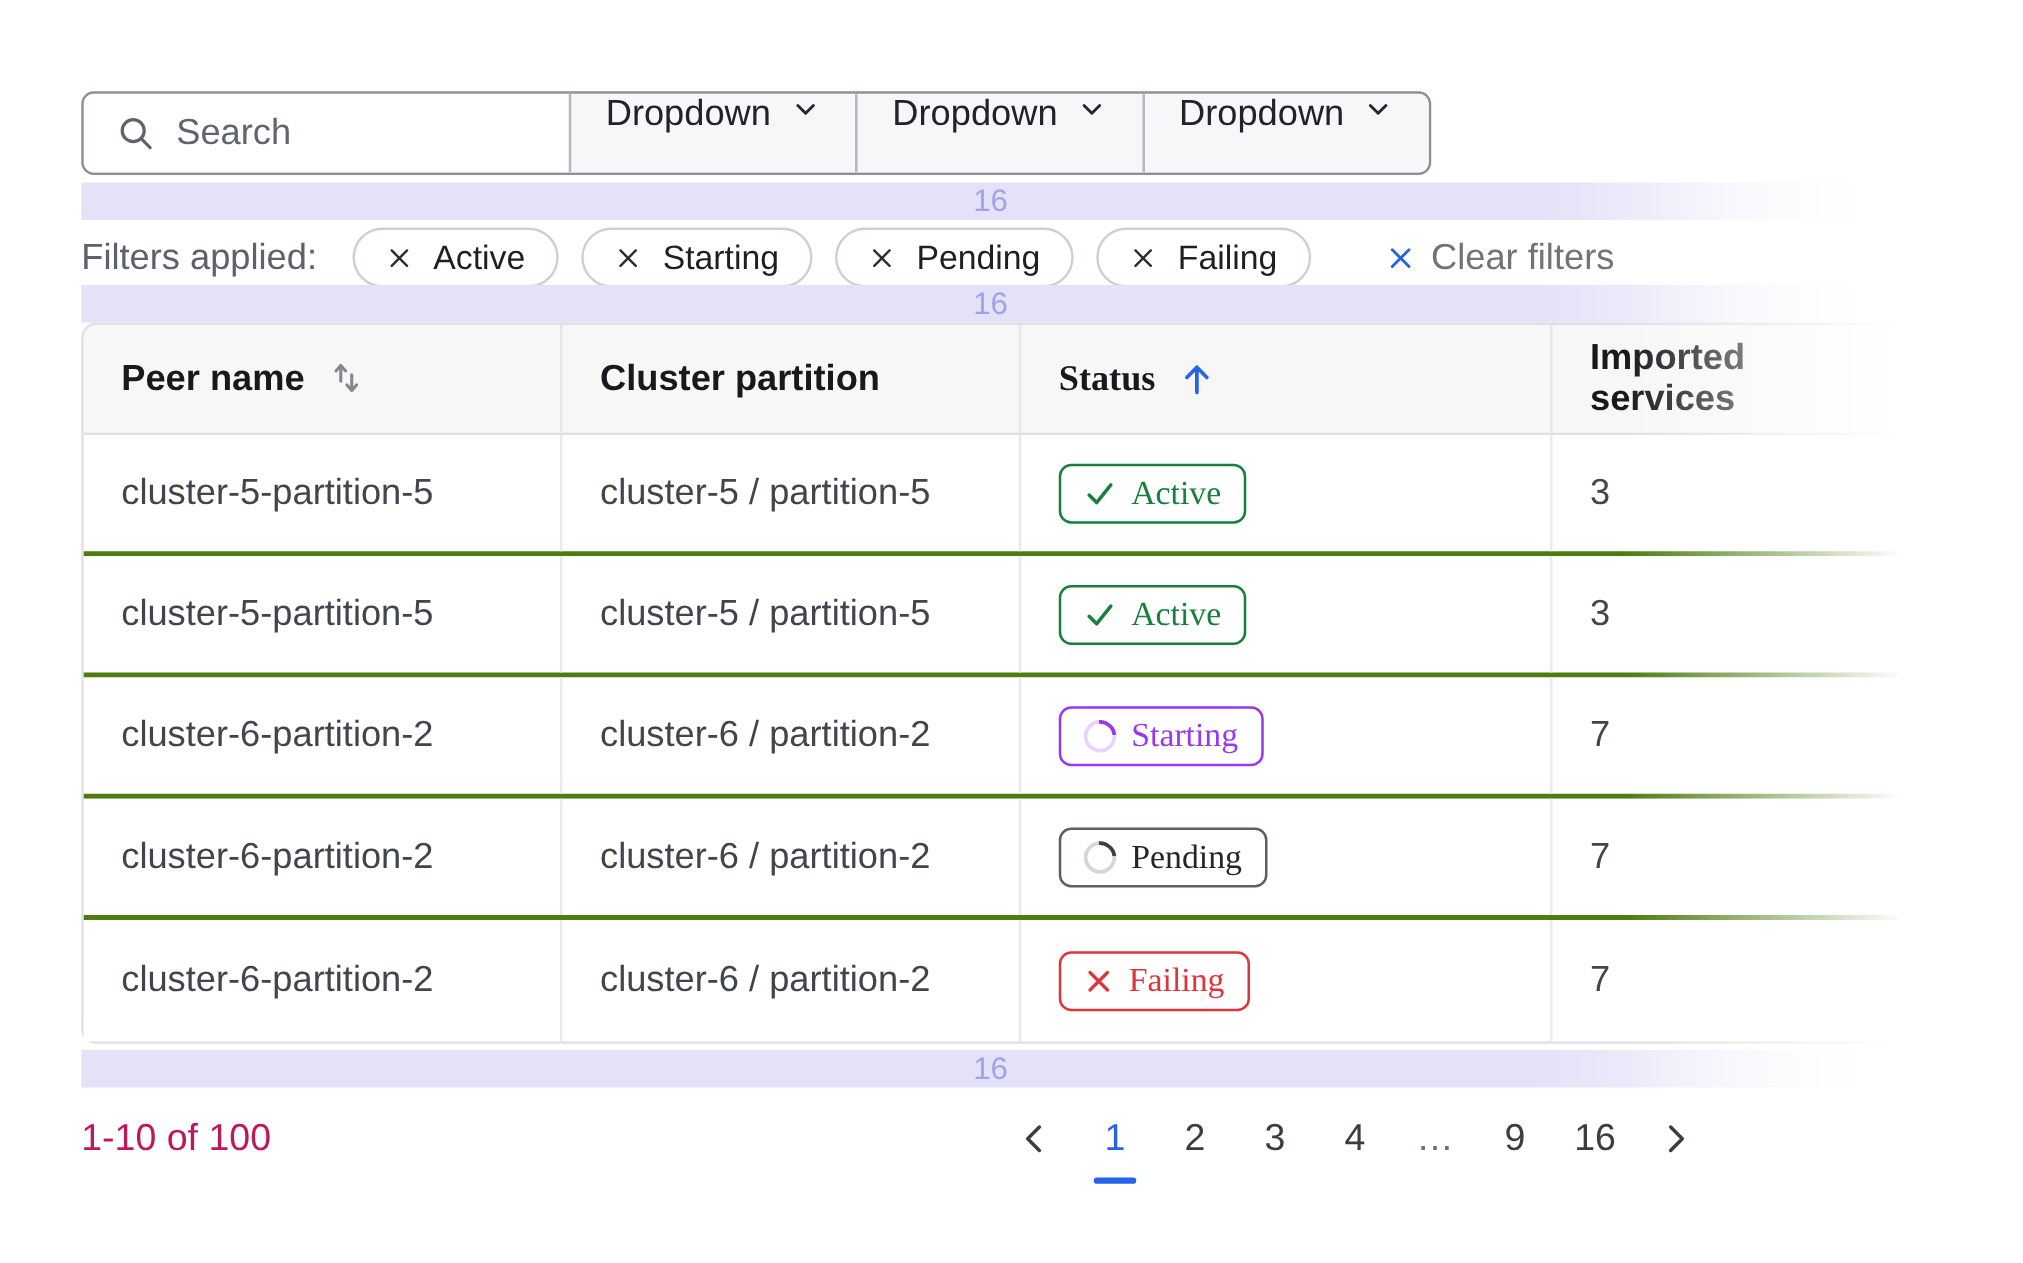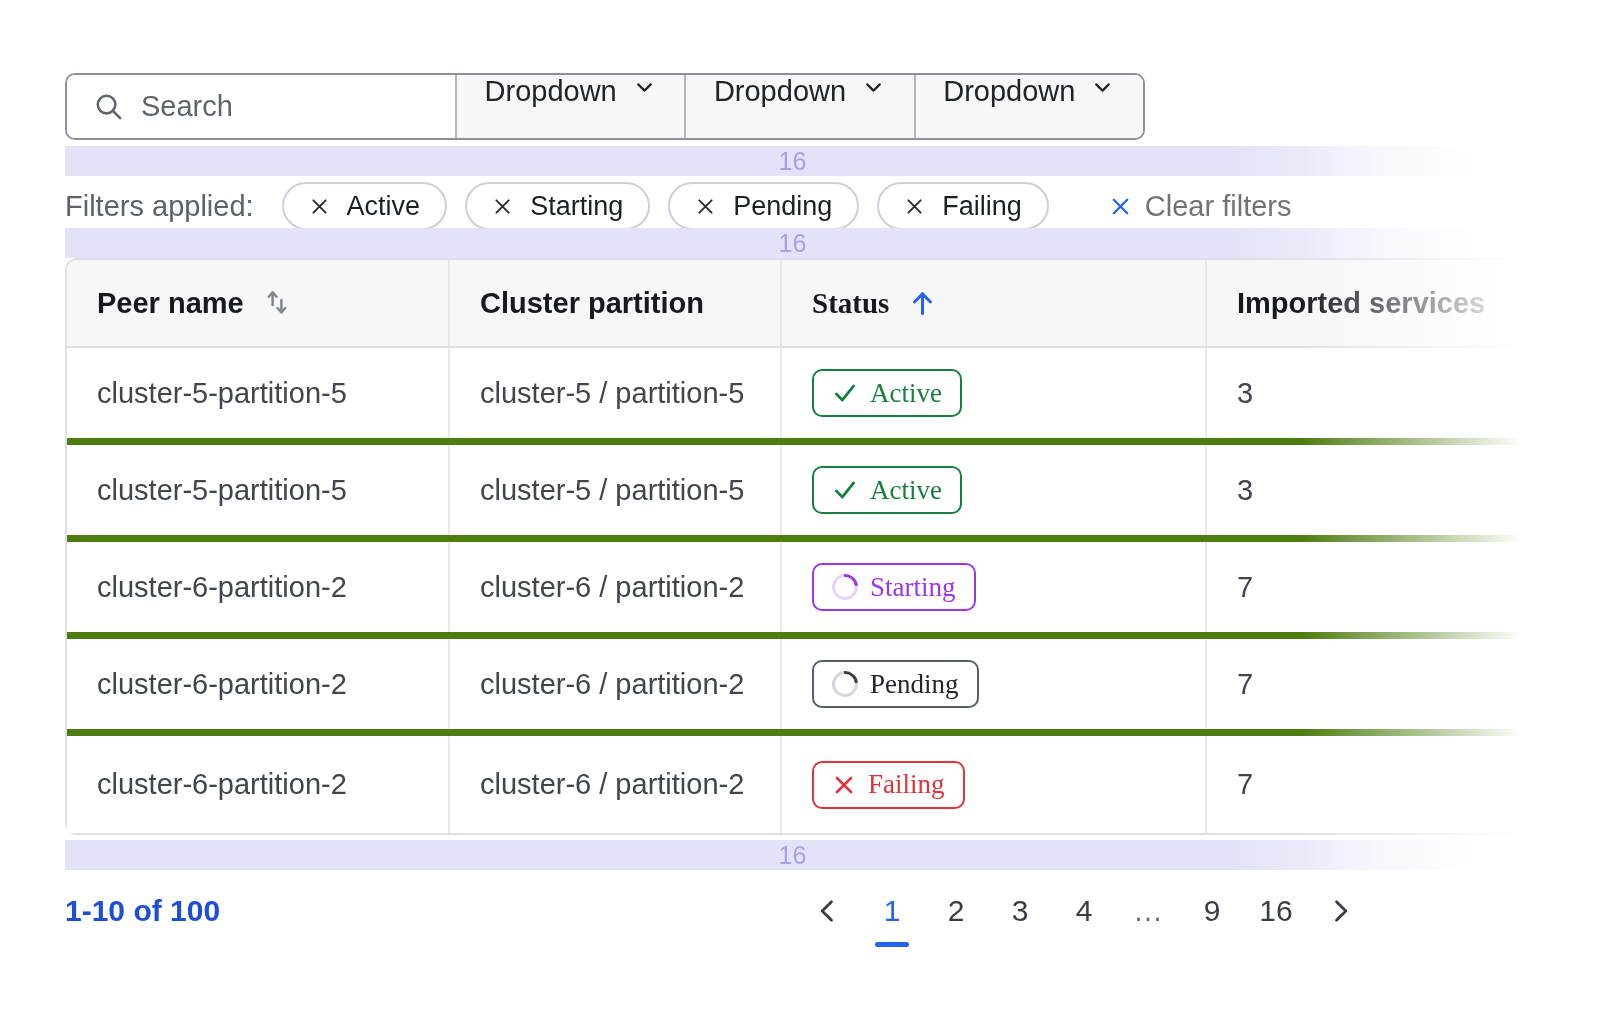--- a/index.html
+++ b/index.html
@@ -71,22 +71,22 @@
     display:flex; height:88px; background:#f7f7f8;
     border-radius:10px 10px 0 0; border-bottom:2px solid #dfe0e6;
   }
   .th {
     display:flex; align-items:center; gap:18px; padding-left:30px;
     font-size:29px; font-weight:700; color:#17191d;
     border-right:2px solid #e6e7ec; cursor:default;
   }
   .th.sortable { cursor:pointer; }
   .th:last-child { border-right:none; }
-  .c1 { width:383px; } .c2 { width:332px; } .c3 { width:425px;font-family:Liberation Serif, serif; } .c4 { flex:1; }
-  .trow { display:flex; height:97px; border-bottom:7px solid #4d7c0f; background:#fff; }
+  .c1 { width:383px; } .c2 { width:367px; } .c3 { width:425px;font-family:Liberation Serif, serif; } .c4 { flex:1; }
+  .trow { display:flex; height:97px; border-bottom:4px solid #4d7c0f; background:#fff; }
   .trow:last-child { border-bottom:none; }
   .td {
     display:flex; align-items:center; padding-left:30px;
     font-size:29px; color:#41454c; border-right:2px solid #e9eaee;
   }
   .td:last-child { border-right:none; }
 
   
   .badge {
     display:inline-flex; align-items:center; gap:12px; height:48px;
@@ -109,21 +109,21 @@
     position:absolute; left:1300px; top:140px; width:318px; height:738px;
     background:linear-gradient(90deg, rgba(255,255,255,0) 0%, #ffffff 70%);
     pointer-events:none; z-index:5;
   }
 
   
   .pagination-row {
     position:absolute; left:65px; top:876px; width:1455px; height:70px;
     display:flex; align-items:center;
   }
-  .page-summary { font-size:30px; font-weight:700; color:#1d4ed8; }
+  .page-summary { font-size:30px; font-weight:400; color:#be185d; }
   .pager { display:flex; align-items:center; gap:20px; margin-left:auto; margin-right:158px; }
   .page-btn {
     position:relative; min-width:44px; height:44px;
     display:inline-flex; align-items:center; justify-content:center;
     background:none; border:none; cursor:pointer;
     font-family:inherit; font-size:30px; color:#3a3d44;
   }
   .page-btn.current { color:#2563eb; }
   .page-btn.current::after {
     content:""; position:absolute; left:50%; bottom:-14px; transform:translateX(-50%);

